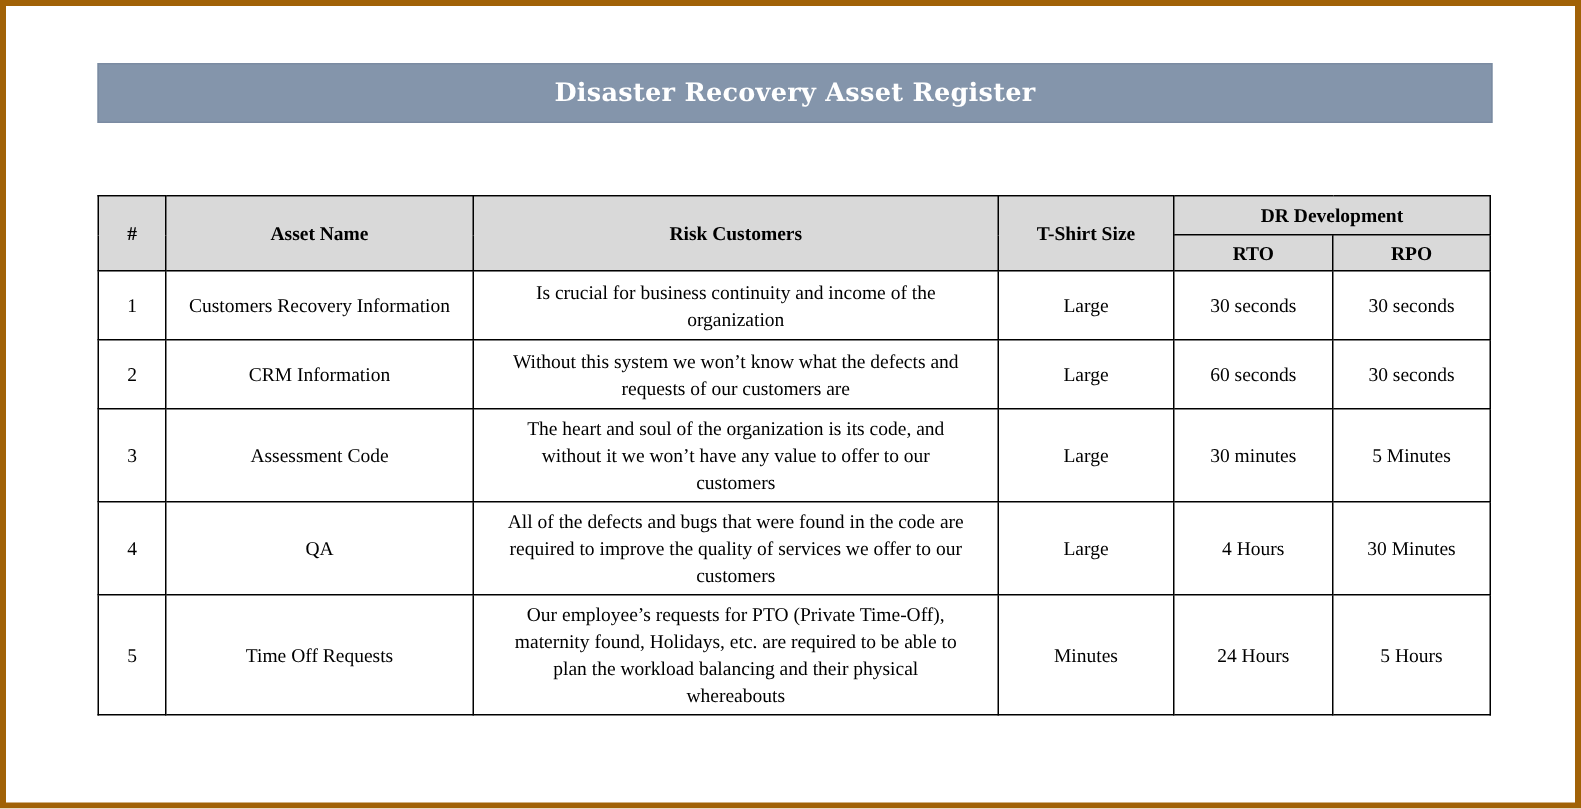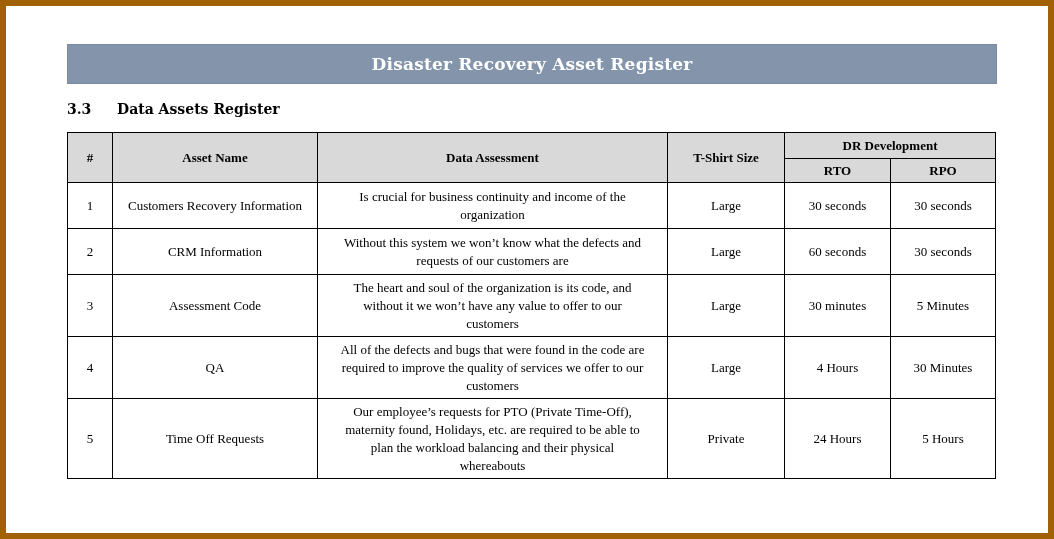--- a/index.html
+++ b/index.html
@@ -1,21 +1,21 @@
 <!DOCTYPE html>
 <html><head>
 <meta charset="utf-8">
 <style>
   html, body { margin: 0; padding: 0; background: #ffffff; }
   .page {
     position: relative;
     width: 1054px;
     height: 539px;
     box-sizing: border-box;
-    border: 6px solid #a16207;
+    border: 4px solid #a16207;
     background: #ffffff;
     font-family: "Liberation Serif", serif;
     color: #000000;
     overflow: hidden;
   }
   .banner {
     position: absolute;
     left: 61px;
     top: 38px;
     width: 930px;
@@ -84,38 +84,35 @@
 </style>
 </head>
 <body>
 
 <div class="page">
 
   <div class="banner">
     <span class="banner-title">Disaster Recovery Asset Register</span>
   </div>
 
-  <div class="section-heading">
-    <span class="section-number">3.3</span><span>Data Assets Register</span>
-  </div>
 
   <table class="doc-table">
     <colgroup>
       <col style="width:45px">
       <col style="width:205px">
       <col style="width:350px">
       <col style="width:117px">
       <col style="width:106px">
       <col style="width:105px">
     </colgroup>
     <thead>
       <tr class="h-top">
         <th rowspan="2" class="txt-center">#</th>
         <th rowspan="2" class="txt-left pad-l">Asset Name</th>
-        <th rowspan="2" class="txt-left pad-l">Data Assessment</th>
+        <th rowspan="2" class="txt-left pad-l">Risk Customers</th>
         <th rowspan="2" class="txt-center">T-Shirt Size</th>
         <th colspan="2" class="txt-center">DR Development</th>
       </tr>
       <tr class="h-sub">
         <th class="txt-center">RTO</th>
         <th class="txt-center">RPO</th>
       </tr>
     </thead>
     <tbody>
       <tr class="row-s">
@@ -156,20 +153,20 @@
         <td class="txt-center">4 Hours</td>
         <td class="txt-center">30 Minutes</td>
       </tr>
       <tr class="row-l">
         <td class="txt-center">5</td>
         <td class="txt-left pad-l">Time Off Requests</td>
         <td class="txt-left risk-cell">Our employee’s requests for PTO (Private Time-Off),
 maternity found, Holidays, etc. are required to be able to
 plan the workload balancing and their physical
 whereabouts</td>
-        <td class="txt-center">Private</td>
+        <td class="txt-center">Minutes</td>
         <td class="txt-center">24 Hours</td>
         <td class="txt-center">5 Hours</td>
       </tr>
     </tbody>
   </table>
 
 </div>
 
 </body></html>

